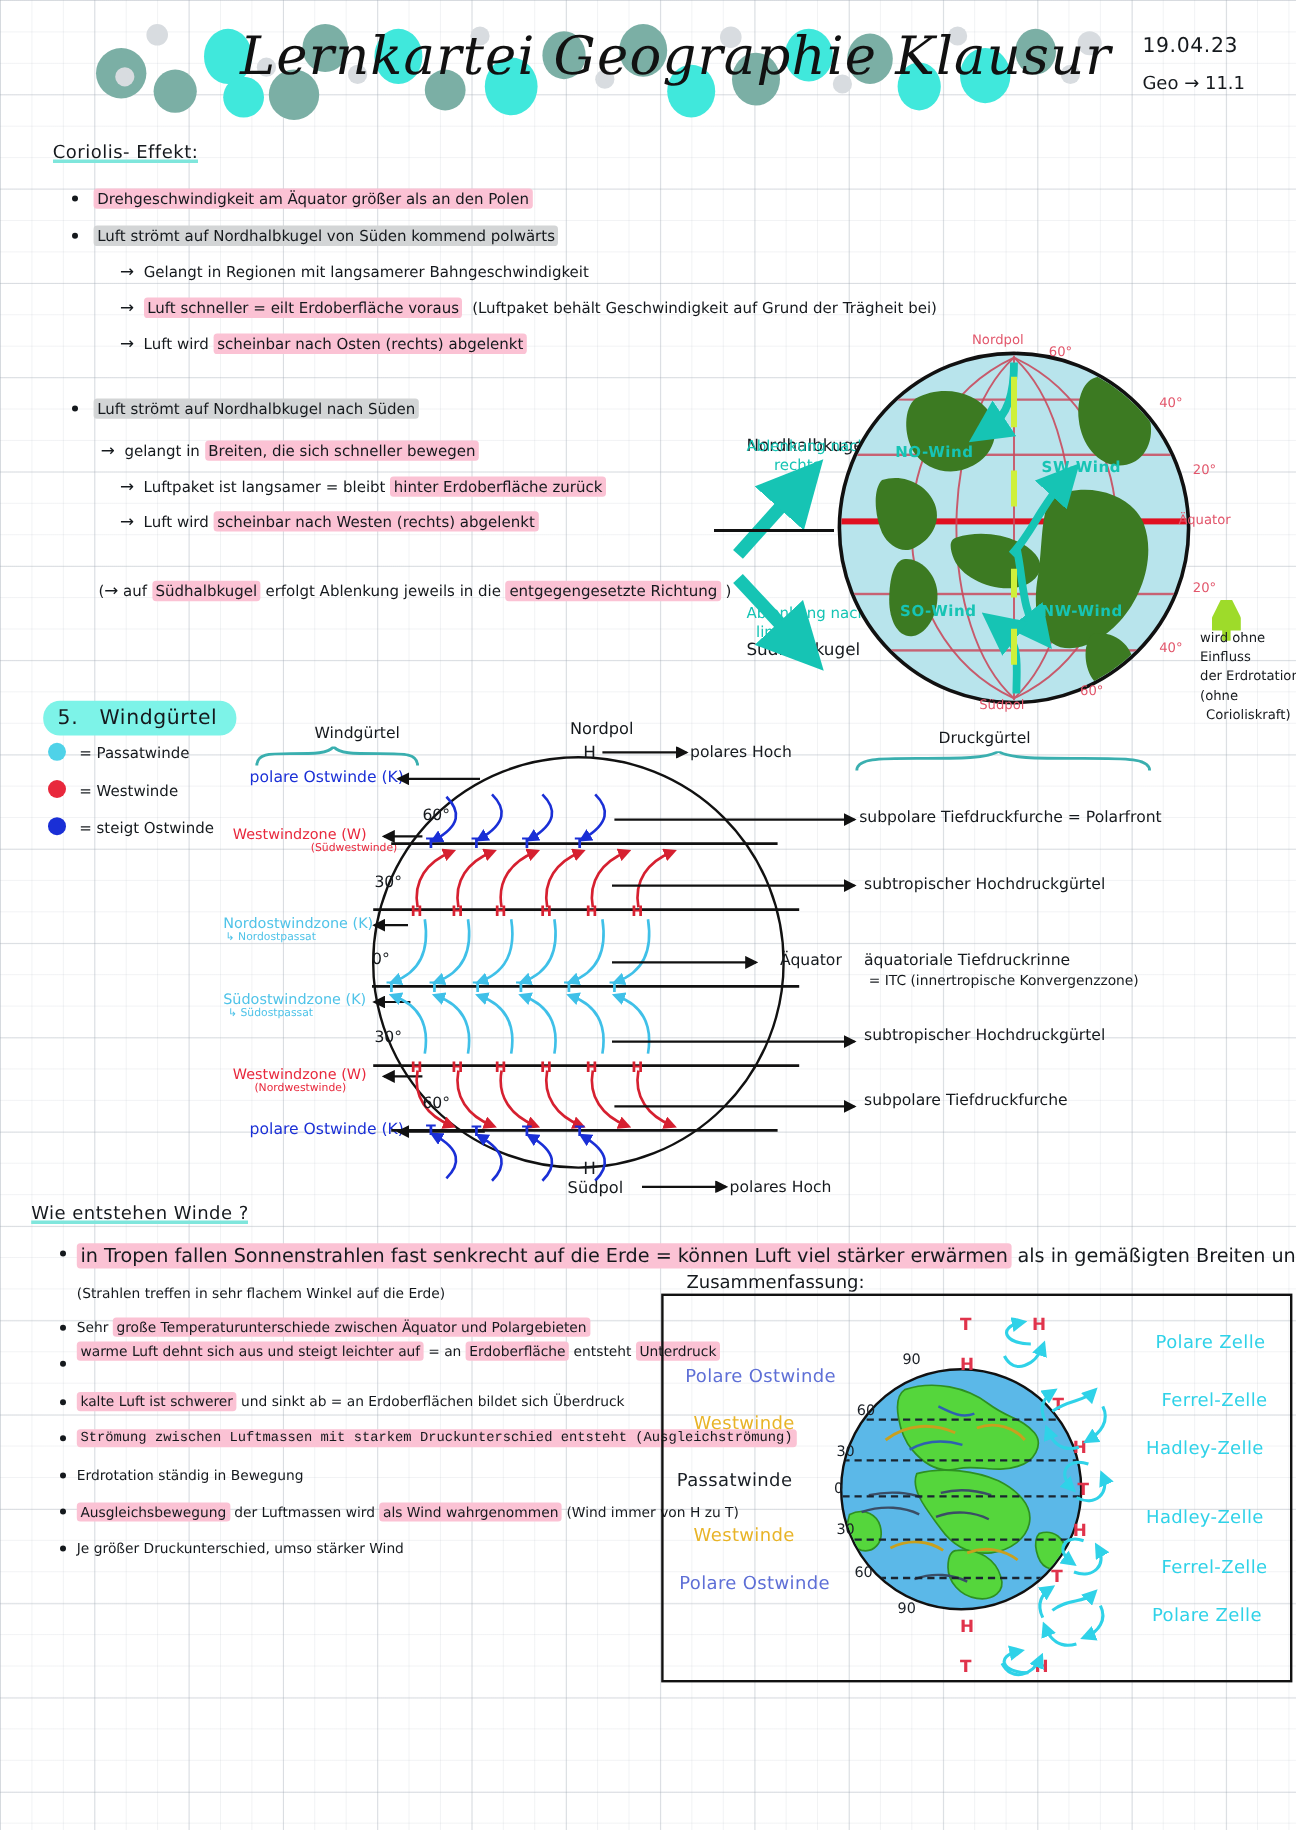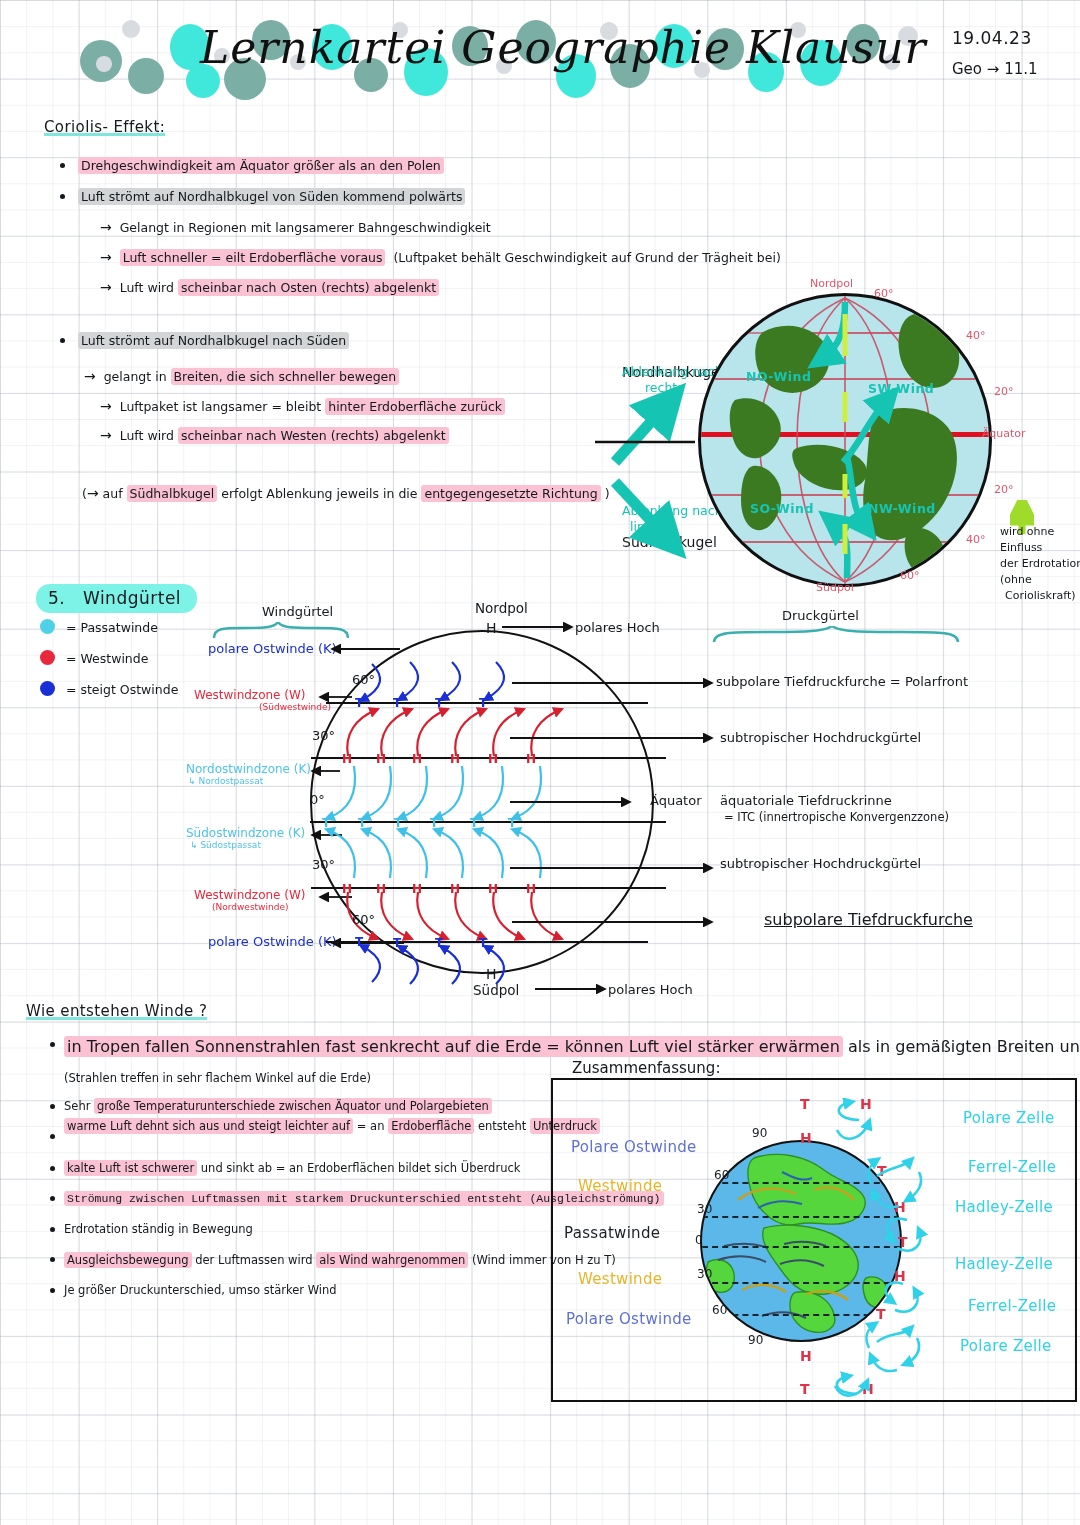--- a/index.html
+++ b/index.html
@@ -432,21 +432,21 @@
     <line x1="10" y1="233" x2="212" y2="233"></line>
     <line x1="12" y1="287" x2="212" y2="287"></line>
   </g>
 </svg>
 <div class="abs hw" style="left:716px;top:674px;font-size:13px;">subpolare Tiefdruckfurche = Polarfront</div>
 <div class="abs hw" style="left:720px;top:730px;font-size:13px;">subtropischer Hochdruckgürtel</div>
 <div class="abs hw" style="left:650px;top:793px;font-size:13px;">Äquator</div>
 <div class="abs hw" style="left:720px;top:793px;font-size:13px;">äquatoriale Tiefdruckrinne</div>
 <div class="abs hw" style="left:724px;top:810px;font-size:11.5px;">= ITC (innertropische Konvergenzzone)</div>
 <div class="abs hw" style="left:720px;top:856px;font-size:13px;">subtropischer Hochdruckgürtel</div>
-<div class="abs hw" style="left:764px;top:910px;font-size:16px;text-decoration:underline;">subpolare Tiefdruckfurche</div>
+<div class="abs hw" style="left:720px;top:910px;font-size:13px;">subpolare Tiefdruckfurche</div>
 
 <div class="abs sec-title ul-teal" style="left:26px;top:1002px;">Wie entstehen Winde ?</div>
 
 <div class="bullet abs" style="left:50px;top:1042px;"></div>
 <div class="abs hw" style="left:64px;top:1037px;font-size:16px;">
   <span class="hl-pink">in Tropen fallen Sonnenstrahlen fast senkrecht auf die Erde = können Luft viel stärker erwärmen</span>
   als in gemäßigten Breiten und an Polen
 </div>
 <div class="abs hw" style="left:64px;top:1071px;font-size:11.5px;">(Strahlen treffen in sehr flachem Winkel auf die Erde)</div>
 

